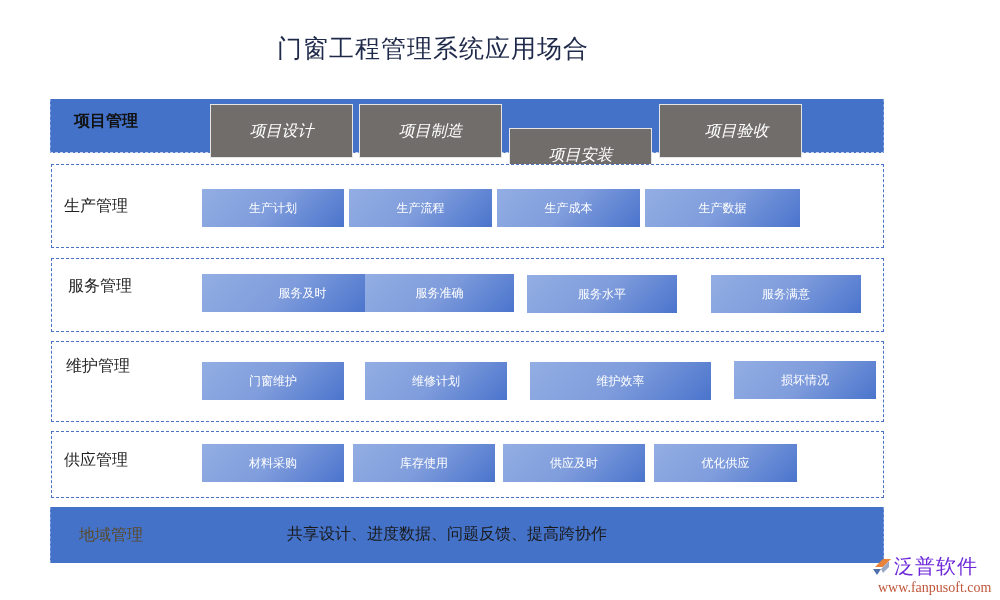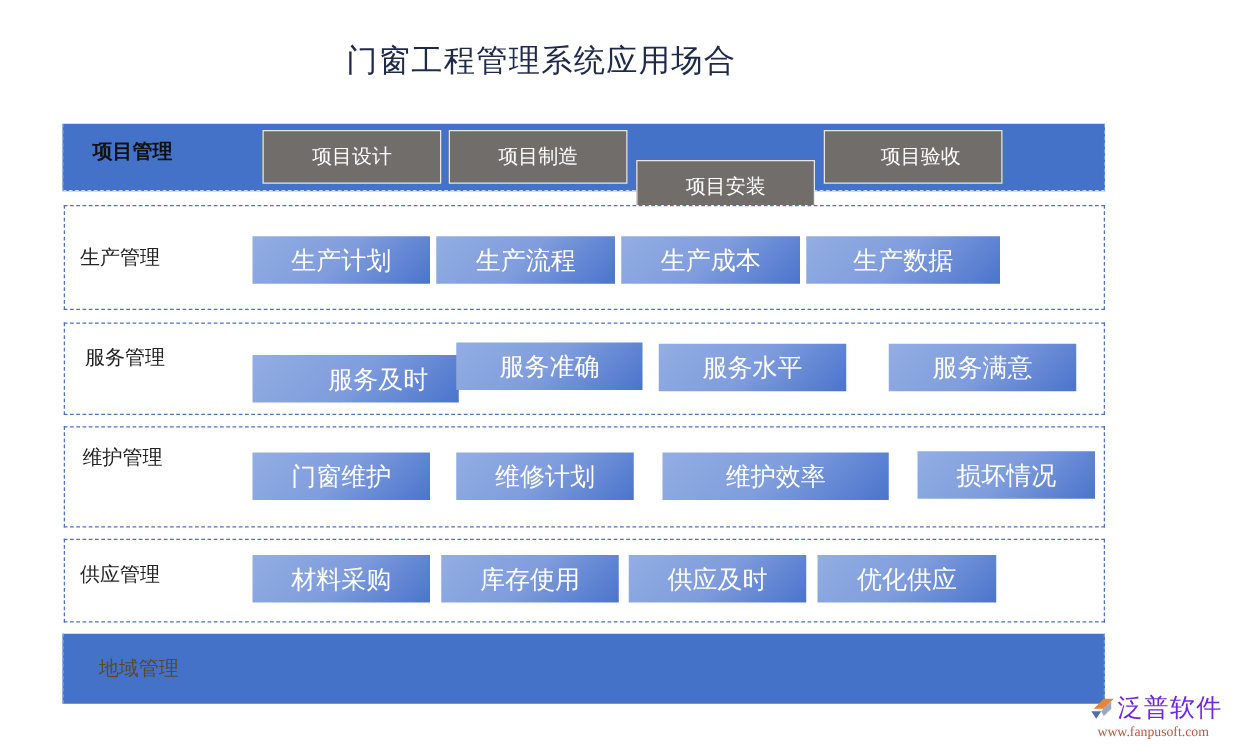--- a/index.html
+++ b/index.html
@@ -9,29 +9,29 @@
            font-size:25px; color:#1f2a4a; letter-spacing:1px; }
   .bar { position:absolute; left:50px; width:834px; background:#4472c8;
          border-left:1px dashed #7ea0dc; border-right:1px dashed #7ea0dc; box-sizing:border-box; }
   .bar.top { top:99px; height:54px; border-bottom:1px dashed #c9d6ef; }
   .bar.bottom { top:507px; height:56px; }
   .sect { position:absolute; left:51px; width:833px; border:1px dashed #4a72c4; box-sizing:border-box; background:#fff; }
   .label { position:absolute; font-size:16px; color:#222; }
   .bar .label { color:#111; font-weight:bold; }
   .bar.bottom .label { color:#5a4a2a; font-weight:normal; }
   .box { position:absolute; height:38px; display:flex; align-items:center; justify-content:center;
-         color:#fff; font-size:20px; box-sizing:border-box;
+         color:#fff; font-size:12px; box-sizing:border-box;
          background:linear-gradient(135deg, #93aee3 0%, #7f9cdc 50%, #4a74cc 100%); }
-  .gbox { position:absolute; top:104px; height:43px; background:#706d6b; border:1px solid #e6e6e6;
-          color:#fff; font-size:16px; display:flex; align-items:center; justify-content:center; box-sizing:border-box; }
+  .gbox { position:absolute; top:104px; height:54px; background:#706d6b; border:1px solid #e6e6e6;
+          color:#fff; font-size:16px; display:flex; align-items:center; justify-content:center; box-sizing:border-box;font-style:italic; }
   .desc { position:absolute; left:236px; top:17px; font-size:16px; color:#1a1a1a; }
   .logo { position:absolute; left:868px; top:552px; width:128px; height:46px; }
   .logo .mark { position:absolute; left:3px; top:5px; width:22px; height:20px; }
   .logo .name { position:absolute; left:26px; top:1px; font-size:20px; color:#6d28d9; font-family:"DejaVu Sans", sans-serif; letter-spacing:1px;}
-  .logo .url { position:absolute; left:10px; top:28px; font-size:11px; color:#c0573a; font-family:"Liberation Serif", serif; }
+  .logo .url { position:absolute; left:10px; top:28px; font-size:14px; color:#c0573a; font-family:"Liberation Serif", serif; }
 </style>
 </head>
 <body>
 
 <div class="title">门窗工程管理系统应用场合</div>
 
 <div class="bar top">
   <div class="label" style="left:23px;top:12px;">项目管理</div>
 </div>
 <div class="gbox" style="left:210px;width:143px;">项目设计</div>
@@ -43,21 +43,21 @@
   <div class="label" style="left:12px;top:31px;">生产管理</div>
 </div>
 <div class="box" style="left:202px;top:189px;width:142px;">生产计划</div>
 <div class="box" style="left:349px;top:189px;width:143px;">生产流程</div>
 <div class="box" style="left:497px;top:189px;width:143px;">生产成本</div>
 <div class="box" style="left:645px;top:189px;width:155px;">生产数据</div>
 
 <div class="sect" style="top:258px;height:74px;">
   <div class="label" style="left:16px;top:17px;">服务管理</div>
 </div>
-<div class="box" style="left:202px;top:284px;width:165px;padding-left:36px;">服务及时</div>
+<div class="box" style="left:202px;top:274px;width:165px;padding-left:36px;">服务及时</div>
 <div class="box" style="left:365px;top:274px;width:149px;">服务准确</div>
 <div class="box" style="left:527px;top:275px;width:150px;">服务水平</div>
 <div class="box" style="left:711px;top:275px;width:150px;">服务满意</div>
 
 <div class="sect" style="top:341px;height:81px;">
   <div class="label" style="left:14px;top:14px;">维护管理</div>
 </div>
 <div class="box" style="left:202px;top:362px;width:142px;">门窗维护</div>
 <div class="box" style="left:365px;top:362px;width:142px;">维修计划</div>
 <div class="box" style="left:530px;top:362px;width:181px;">维护效率</div>
@@ -66,20 +66,21 @@
 <div class="sect" style="top:431px;height:67px;">
   <div class="label" style="left:12px;top:18px;">供应管理</div>
 </div>
 <div class="box" style="left:202px;top:444px;width:142px;">材料采购</div>
 <div class="box" style="left:353px;top:444px;width:142px;">库存使用</div>
 <div class="box" style="left:503px;top:444px;width:142px;">供应及时</div>
 <div class="box" style="left:654px;top:444px;width:143px;">优化供应</div>
 
 <div class="bar bottom">
   <div class="label" style="left:28px;top:18px;">地域管理</div>
+  <div class="desc">共享设计、进度数据、问题反馈、提高跨协作</div>
 </div>
 
 <div class="logo">
   <svg class="mark" viewBox="0 0 22 20">
     <polygon points="4,10 12,2 20,2 12,10" fill="#e9833a"></polygon>
     <polygon points="2,12 10,12 6,18" fill="#4f6fa8"></polygon>
     <polygon points="10,12 18,4 18,10 12,16" fill="#9aa9c3"></polygon>
   </svg>
   <div class="name">泛普软件</div>
   <div class="url">www.fanpusoft.com</div>

